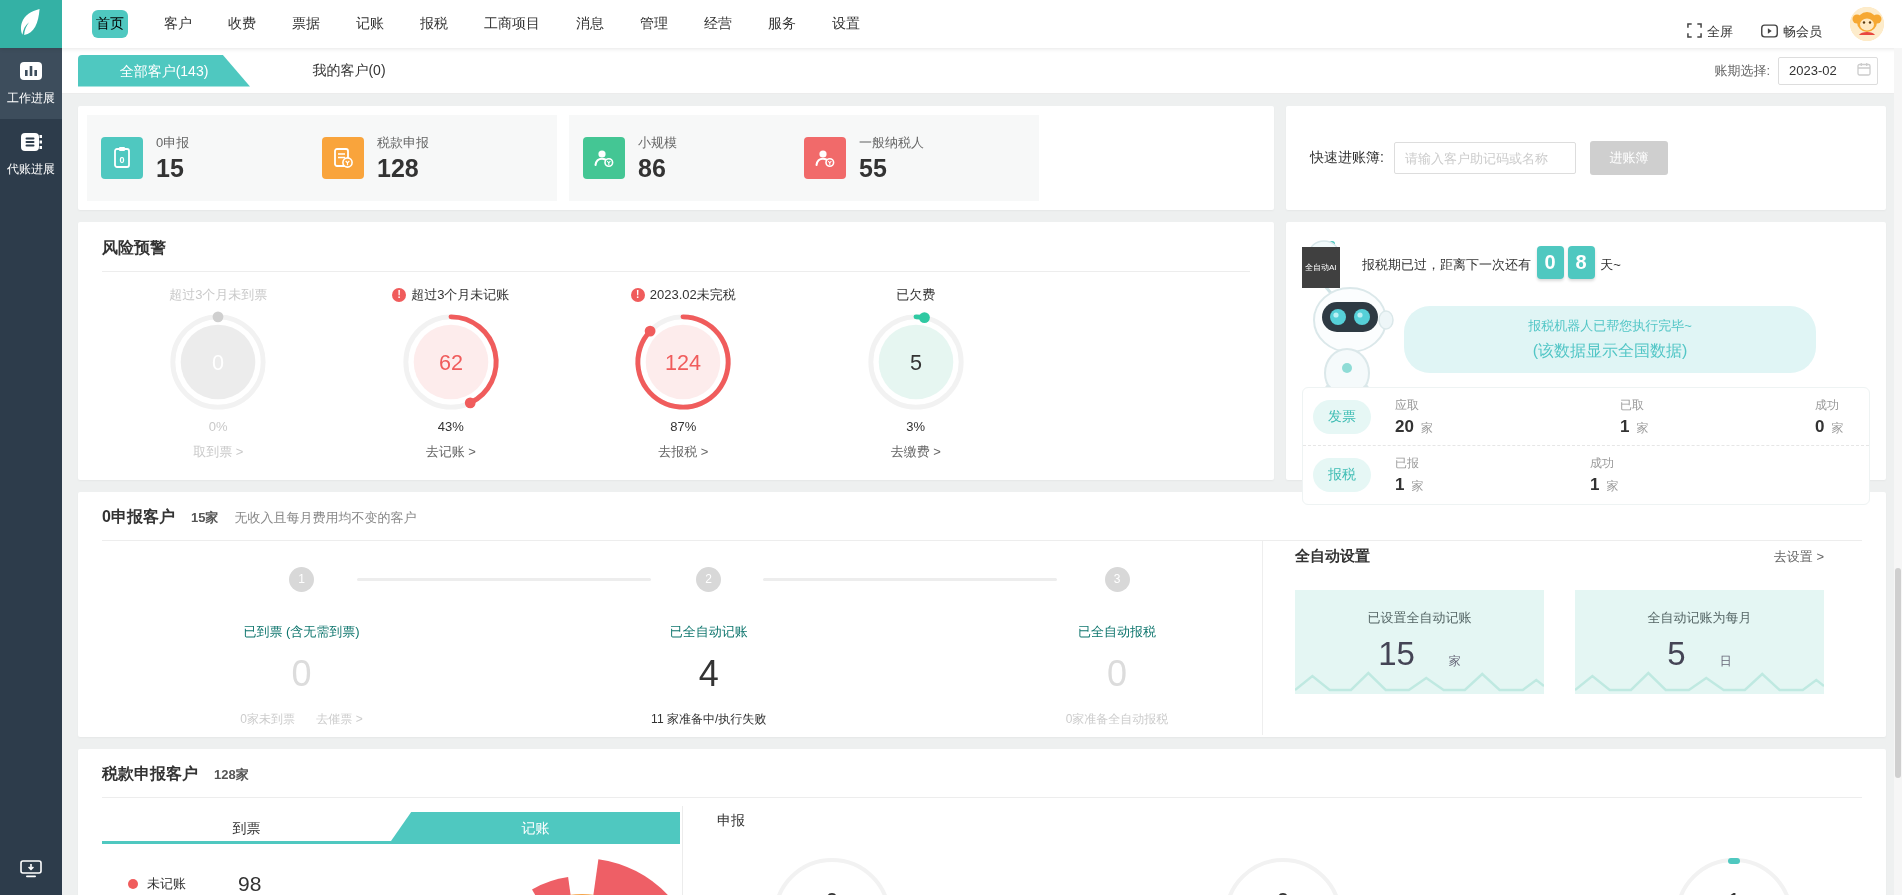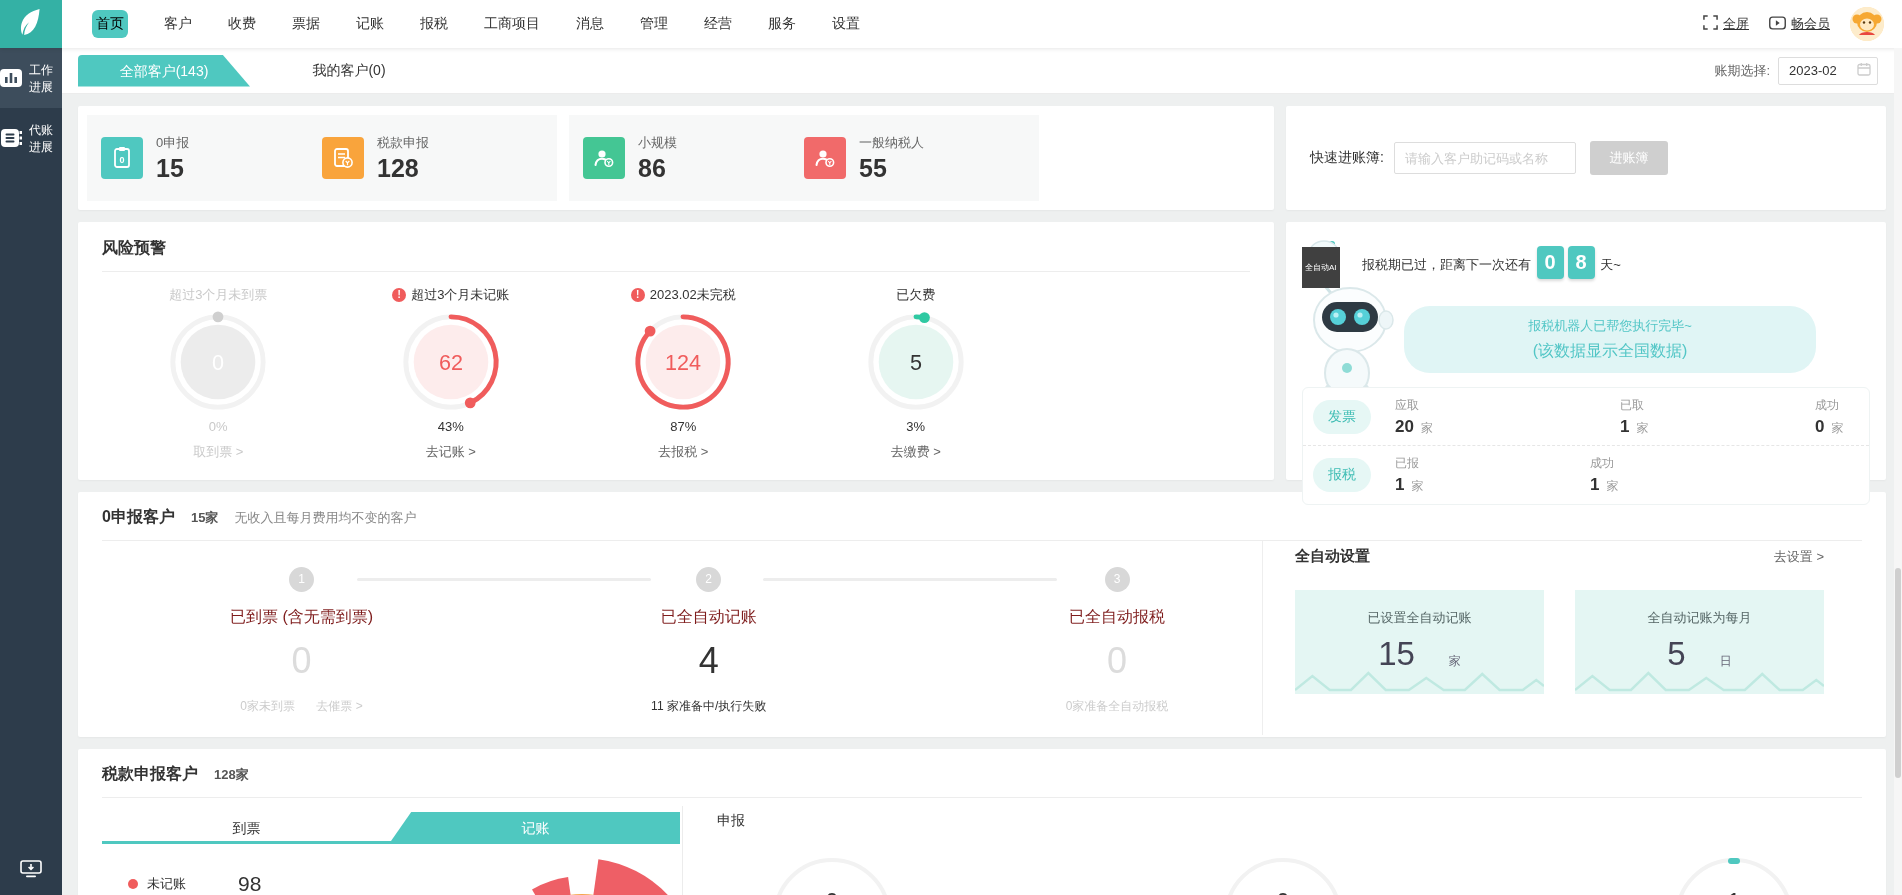--- a/index.html
+++ b/index.html
@@ -8,26 +8,26 @@
     font-family: "Liberation Sans", "DejaVu Sans", sans-serif;
     background:#eef0f0; color:#333; position:relative; font-size:14px;
   }
   
   .header { position:absolute; top:0; left:0; width:1902px; height:48px; background:#fff;
             display:flex; align-items:center; z-index:30; box-shadow:0 1px 4px rgba(0,0,0,.10); }
   .logo { width:62px; height:48px; background:#34b1a5; display:flex; align-items:center; justify-content:center; flex:0 0 62px; }
   .nav { display:flex; align-items:center; gap:36px; margin-left:30px; }
   .nav-item { font-size:14px; color:#333; cursor:pointer; white-space:nowrap; }
   .nav-item.active { background:#4fc8c0; color:#000000; padding:5px 4px; border-radius:6px; }
-  .header-right { margin-left:auto; display:flex; align-items:center; gap:20px; margin-right:18px;text-decoration:underline; }
+  .header-right { margin-left:auto; display:flex; align-items:flex-end; gap:28px; margin-right:18px; }
   .hr-item { display:flex; align-items:center; gap:5px; font-size:13px; color:#333; cursor:pointer; }
   .avatar { width:34px; height:34px; border-radius:50%; background:#ffe3b3; overflow:hidden; display:flex; align-items:center; justify-content:center; }
   
   .sidebar { position:absolute; left:0; top:48px; bottom:0; width:62px; background:#2d3c4b; z-index:20; }
-  .side-item { display:flex; flex-direction:row; align-items:center; gap:7px; padding:14px 0 12px; color:#fff; font-size:12px; cursor:pointer; }
+  .side-item { display:flex; flex-direction:column; align-items:center; gap:7px; padding:14px 0 12px; color:#fff; font-size:12px; cursor:pointer; }
   .side-item.active { background:#3d4d5c; }
   .side-item .lbl { writing-mode:horizontal-tb; letter-spacing:0; }
   .side-bottom { position:absolute; bottom:14px; left:0; width:62px; display:flex; justify-content:center; cursor:pointer; }
   
   .main { position:absolute; left:62px; top:48px; width:1840px; height:847px; overflow:hidden; }
   
   .tabstrip { height:46px; background:#fff; display:flex; align-items:center; padding:0 24px 0 16px; border-bottom:1px solid #ececec; }
   .tab-all { width:172px; height:32px; line-height:32px; text-align:center; color:#fff; font-size:14px;
              background:#4fc8c0; clip-path:polygon(0 0, 84% 0, 100% 100%, 0 100%); border-radius:4px 0 0 0; cursor:pointer; }
   .tab-my { width:150px; text-align:center; font-size:14px; color:#333; margin-left:24px; cursor:pointer; }
@@ -90,21 +90,21 @@
   
   .zero-card { width:100%; height:245px; padding:15px 24px 0; }
   .title-row { display:flex; align-items:baseline; gap:16px; }
   .title-count { font-size:13px; color:#555; font-weight:700; }
   .title-desc { font-size:13px; color:#888; }
   .zero-body { display:flex; margin-top:0; }
   .steps { flex:1; position:relative; height:168px; margin-top:26px; }
   .step { position:absolute; top:0; width:280px; transform:translateX(-50%); text-align:center; }
   .step.s1 { left:17.2%; } .step.s2 { left:52.3%; } .step.s3 { left:87.5%; }
   .step-num { width:25px; height:25px; line-height:25px; border-radius:50%; background:#d8d8d8; color:#fff; font-size:12px; margin:0 auto; }
-  .step-label { margin-top:15px; font-size:16px; color:#7f1d1d; }
+  .step-label { margin-top:31px; font-size:13px; color:#0f766e; }
   .step-value { margin-top:12px; font-size:36px; color:#333; }
   .step-value.muted { color:#dcdcdc; }
   .step-sub { margin-top:16px; font-size:12px; color:#333; }
   .step-sub.muted { color:#ccc; }
   .step-sub .sp { margin:0 9px; cursor:pointer; }
   .step-line { position:absolute; top:11px; height:3px; background:#ededed; border-radius:2px; }
   .line1 { left:22%; width:25.3%; } .line2 { left:57%; width:25.3%; }
   .auto-panel { width:600px; border-left:1px solid #eee; padding:6px 38px 0 32px; }
   .auto-head { display:flex; align-items:center; }
   .auto-link { margin-left:auto; font-size:13px; color:#666; cursor:pointer; }

